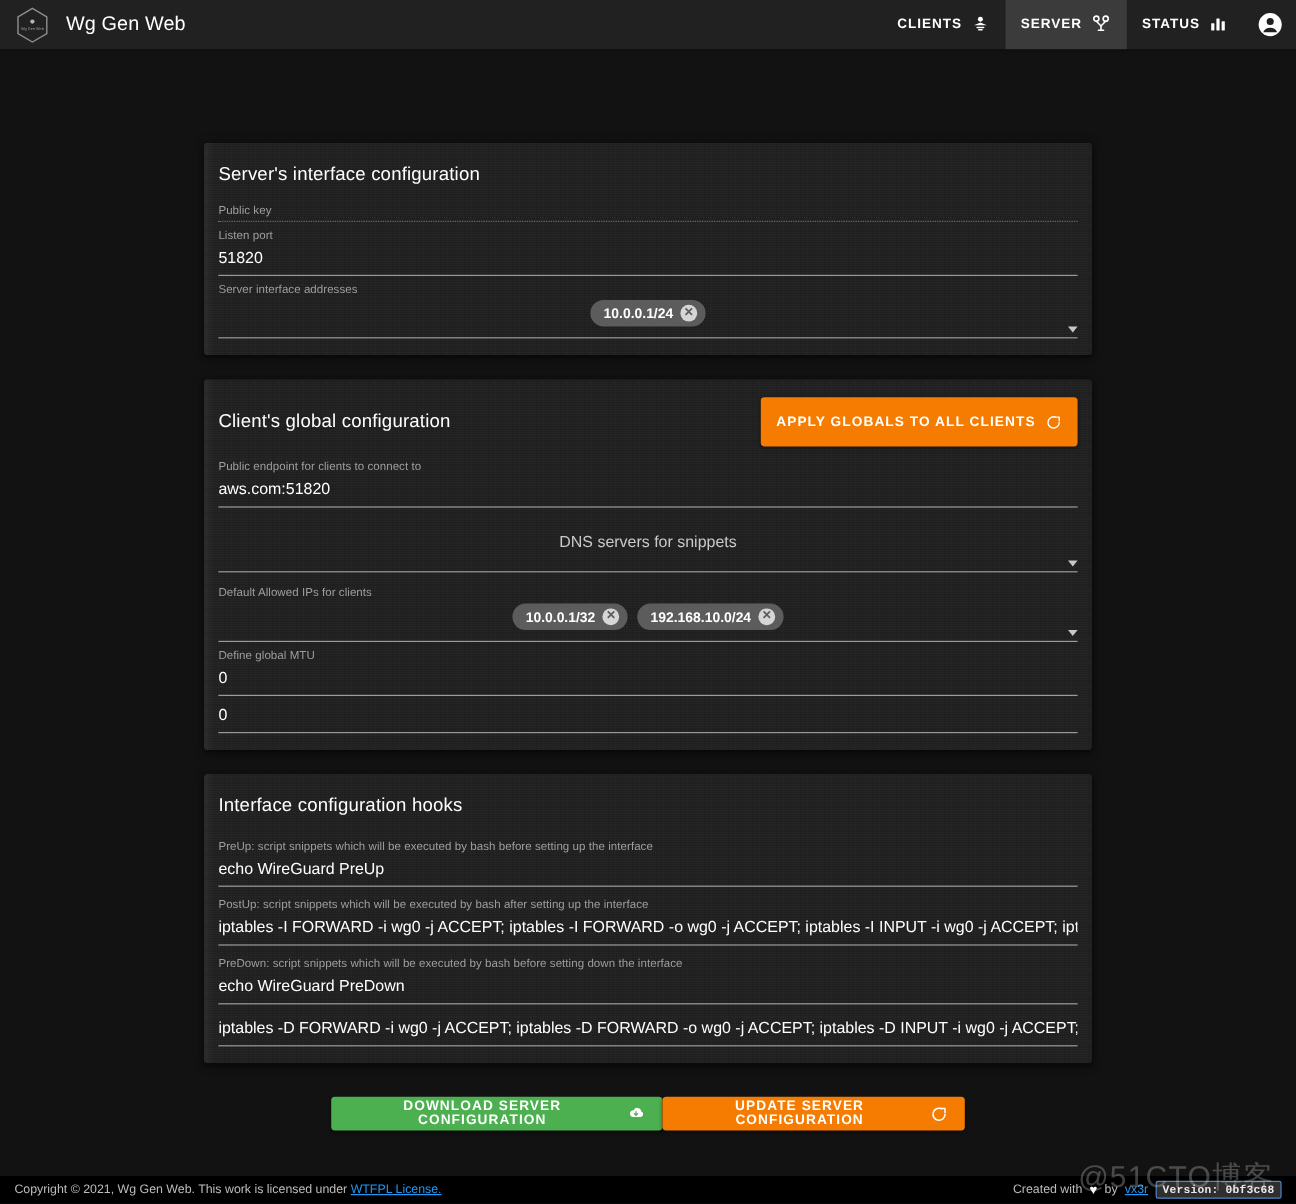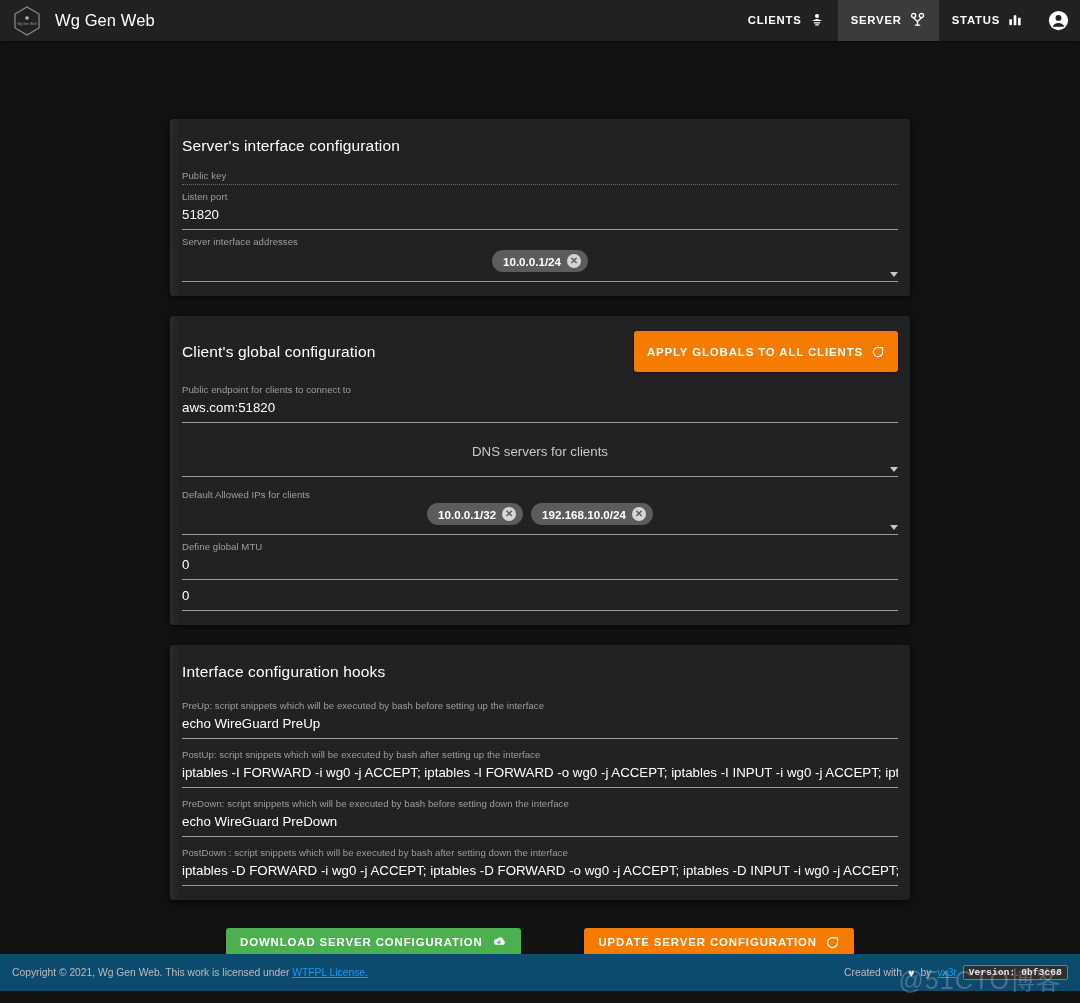--- a/index.html
+++ b/index.html
@@ -150,31 +150,31 @@
     padding: 13px 13px;
     box-shadow: 0 1px 3px rgba(0,0,0,.45);
     font-family: "Liberation Sans", sans-serif;
   }
   .btn.orange { background: #f57c00; }
   .btn.green  { background: #4caf50; }
   .btn svg { display: block; }
 
   #action-row {
     display: flex; justify-content: space-between;
-    width: 628px;
+    width: 528px;
     margin: 0 auto;
     padding-top: 8px;
   }
   #action-row .btn { height: 28px; padding: 0 14px; }
 
   
   #footer {
-    position: absolute; bottom: 12px; left: 0;
-    width: 1080px; height: 37px;
-    background: #0c4a6e;
+    position: absolute; bottom: 0; left: 0;
+    width: 1080px; height: 23px;
+    background: #000000;
     display: flex; align-items: center;
     padding: 0 12px;
     color: #bdbdbd; font-size: 10.3px;
     z-index: 30;
   }
   #footer a { color: #2196f3; text-decoration: underline; }
   #footer-right {
     margin-left: auto; display: flex; align-items: center; gap: 6px;
   }
   .heart { color: #ffffff; font-size: 11px; }
@@ -319,21 +319,21 @@
       <div class="card-body">
 
         <div class="field">
           <span class="field-label">Public endpoint for clients to connect to</span>
           <span class="field-value">aws.com:51820</span>
           <div class="underline"></div>
         </div>
 
         <div class="field" style="padding-top:14px;">
           <div class="select-row">
-            <span class="sel-placeholder">DNS servers for clients</span>
+            <span class="sel-placeholder">DNS servers for snippets</span>
             <span class="caret"></span>
           </div>
           <div class="underline"></div>
         </div>
 
         <div class="field" style="padding-top:12px;">
           <span class="field-label">Default Allowed IPs for clients</span>
           <div class="select-row">
             <div class="chips">
               <span class="chip">
@@ -382,21 +382,20 @@
           <div class="underline"></div>
         </div>
 
         <div class="field" style="padding-top:10px;">
           <span class="field-label">PreDown: script snippets which will be executed by bash before setting down the interface</span>
           <span class="field-value">echo WireGuard PreDown</span>
           <div class="underline"></div>
         </div>
 
         <div class="field" style="padding-top:10px;">
-          <span class="field-label">PostDown : script snippets which will be executed by bash after setting down the interface</span>
           <span class="field-value">iptables -D FORWARD -i wg0 -j ACCEPT; iptables -D FORWARD -o wg0 -j ACCEPT; iptables -D INPUT -i wg0 -j ACCEPT; iptables -t nat -D POSTROUTING -o eth0 -j MASQUERADE</span>
           <div class="underline"></div>
         </div>
 
       </div>
     </div>
 
     <div id="action-row">
       <button class="btn green">
         <span>DOWNLOAD SERVER CONFIGURATION</span>

